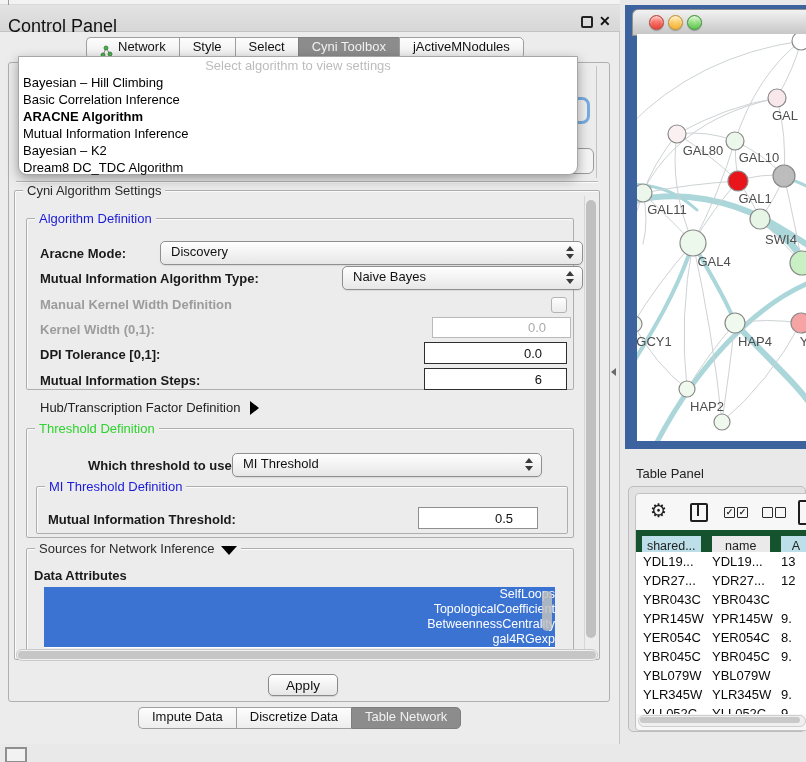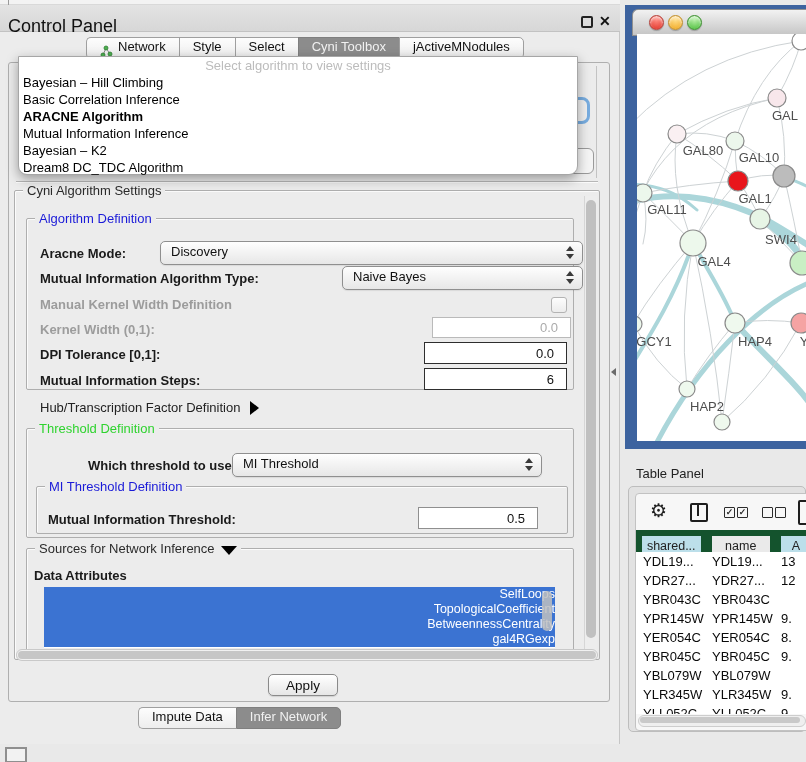--- a/index.html
+++ b/index.html
@@ -56,21 +56,21 @@
   .combo{position:absolute;height:22px;border:1px solid #8F8F8F;border-radius:5px;
          background:linear-gradient(#FEFEFE,#E7E7E7);font-size:13px;color:#111;
          line-height:20px;padding-left:10px;box-shadow:0 1px 1px rgba(0,0,0,.08);}
   .arrows{position:absolute;right:7px;top:3px;width:9px;height:15px;}
   .arrows::before{content:"";position:absolute;top:1px;left:0;border-left:4px solid transparent;
                   border-right:4px solid transparent;border-bottom:5px solid #3A3A3A;}
   .arrows::after{content:"";position:absolute;bottom:1px;left:0;border-left:4px solid transparent;
                  border-right:4px solid transparent;border-top:5px solid #3A3A3A;}
 
   .tin{position:absolute;height:22px;border:1px solid #2E2E2E;background:#FFF;font-size:13px;
-       text-align:right;padding:0 12px;box-sizing:border-box;font-family:"Liberation Sans",sans-serif;color:#111;}
+       text-align:right;padding:0 24px;box-sizing:border-box;font-family:"Liberation Sans",sans-serif;color:#111;}
   .tin.light{border-color:#BABABA;color:#ABABAB;height:21px;}
   .tin.mid{border-color:#8F8F8F;}
   .mac-cb{position:absolute;width:14px;height:14px;border:1px solid #B3B3B3;border-radius:3px;
           background:linear-gradient(#FDFDFD,#ECECEC);}
 
   .tri-right{display:inline-block;width:0;height:0;border-top:7px solid transparent;
              border-bottom:7px solid transparent;border-left:9px solid #000;margin-left:10px;vertical-align:-3px;}
   .tri-down{display:inline-block;width:0;height:0;border-left:8px solid transparent;
             border-right:8px solid transparent;border-top:9px solid #000;margin-left:6px;vertical-align:-2px;}
 
@@ -256,22 +256,25 @@
 <div class="abs h-sb">
     <div class="thumb"></div>
   </div>
 
 <div class="abs apply-btn">Apply</div>
 
 <div class="abs bottom-tabs tabbar">
   <div class="tab">
     <span>Impute Data</span>
   </div>
+  <div class="tab">
+    <span>Discretize Data</span>
+  </div>
   <div class="tab sel">
-    <span>Infer Network</span>
+    <span>Table Network</span>
   </div>
 </div>
 
 <div class="abs grip"></div>
 
 <div class="abs net-frame">
   <div class="mac-bar">
     <span class="tl red"></span>
     <span class="tl yellow"></span>
     <span class="tl green"></span>

